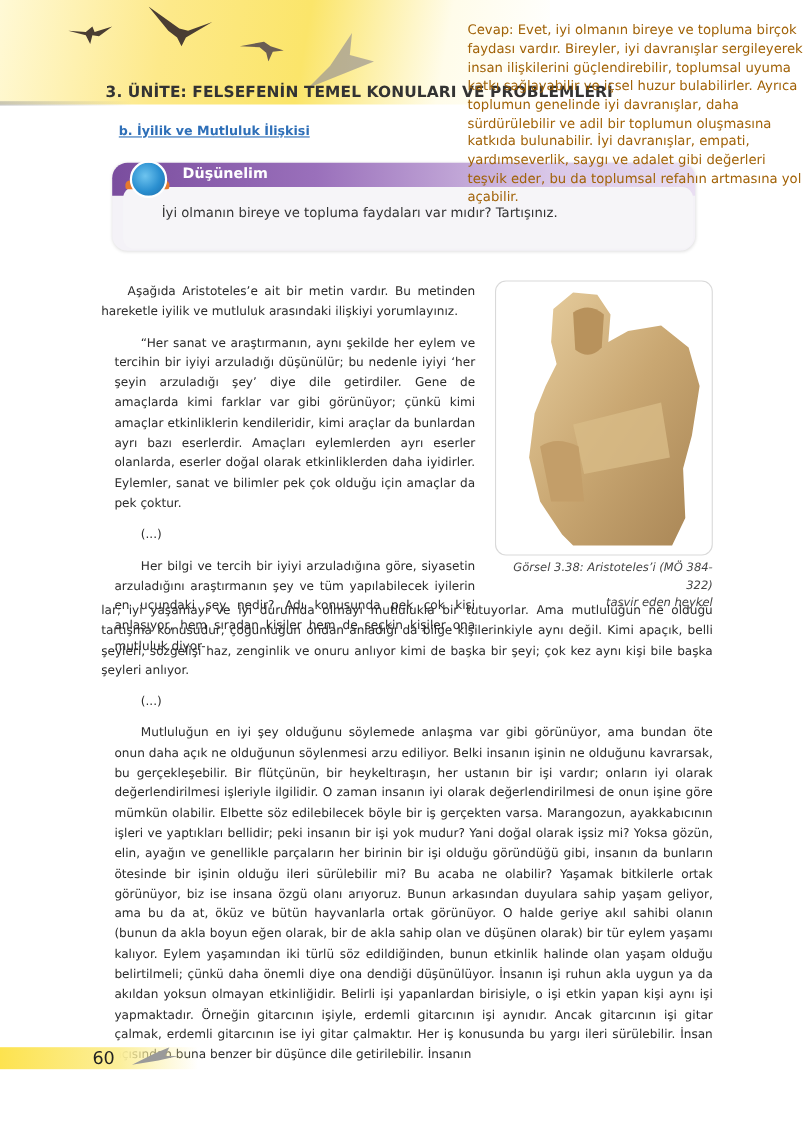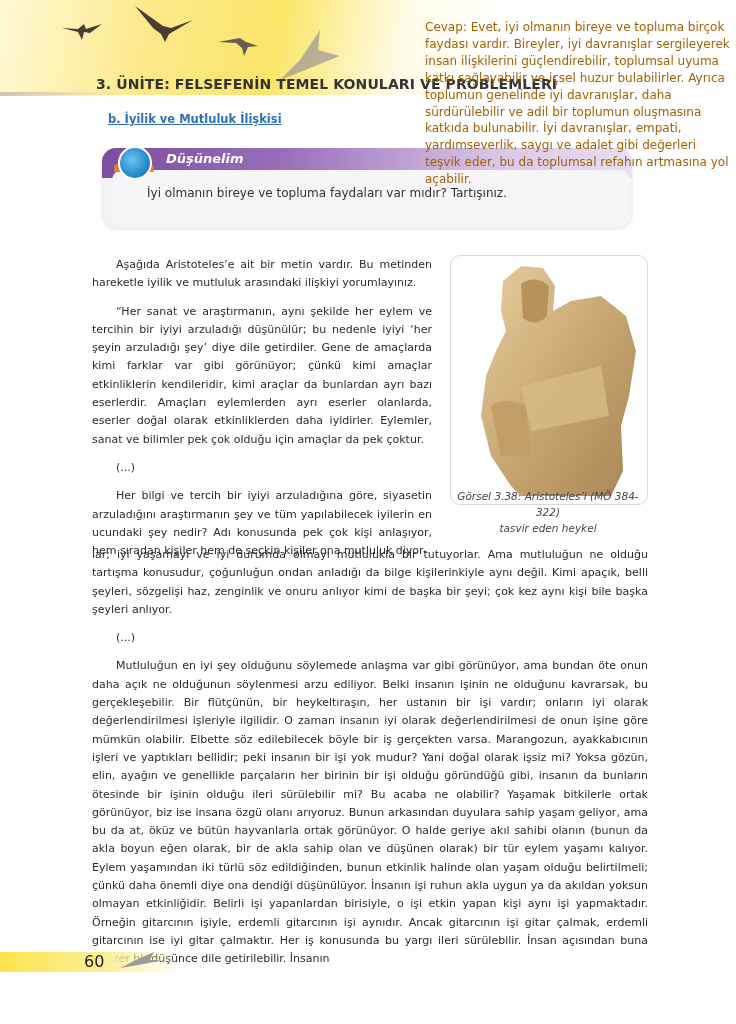--- a/index.html
+++ b/index.html
@@ -43,38 +43,38 @@
   .globe {
     position: absolute; left: 118px; top: 146px; width: 30px; height: 30px; border-radius: 50%;
     background: radial-gradient(circle at 40% 40%, #6ec4ef 0%, #2a8fd0 55%, #1c6aa7 100%);
     border: 2px solid #fff;
   }
   .globe-book {
     position: absolute; left: 114px; top: 164px; width: 40px; height: 8px;
     background: #e5792c; border-radius: 4px 4px 2px 2px;
   }
   .think-title {
-    position: absolute; left: 166px; top: 151px; font-size: 13px; font-weight: bold; color: #ffffff; font-style: italic;
+    position: absolute; left: 166px; top: 151px; font-size: 13px; font-weight: bold; color: #ffffff;
   }
   .think-question {
     position: absolute; left: 147px; top: 186px; font-size: 12px; color: #333;
   }
   .body-text {
     position: absolute; font-size: 11px; line-height: 18.3px; color: #2b2b2b; text-align: justify;
   }
   .body-text p { margin: 0; text-indent: 24px; }
-  .body-text .gap { margin-top: 10px; }
+  .body-text .gap { margin-top: 10px; margin-left: 12px; }
   .col-left { left: 92px; top: 256px; width: 340px; }
   .col-full { left: 92px; top: 546px; width: 556px; }
   .figure {
     position: absolute; left: 450px; top: 255px; width: 196px; height: 248px;
     border: 1px solid #d9d9d9; border-radius: 10px; background: #fff; overflow: hidden;
   }
   .caption {
-    position: absolute; left: 448px; top: 488px; width: 200px; text-align: center;
+    position: absolute; left: 448px; top: 508px; width: 200px; text-align: right;
     font-size: 10.5px; font-style: italic; line-height: 16px; color: #444;
   }
   .footer-band {
     position: absolute; left: 0; top: 952px; width: 180px; height: 20px;
     background: linear-gradient(90deg, #fde34f 0%, #fcef9a 60%, rgba(255,255,255,0) 100%);
   }
   .page-number {
     position: absolute; left: 84px; top: 952px; font-size: 16px; color: #222;
   }
 </style>

